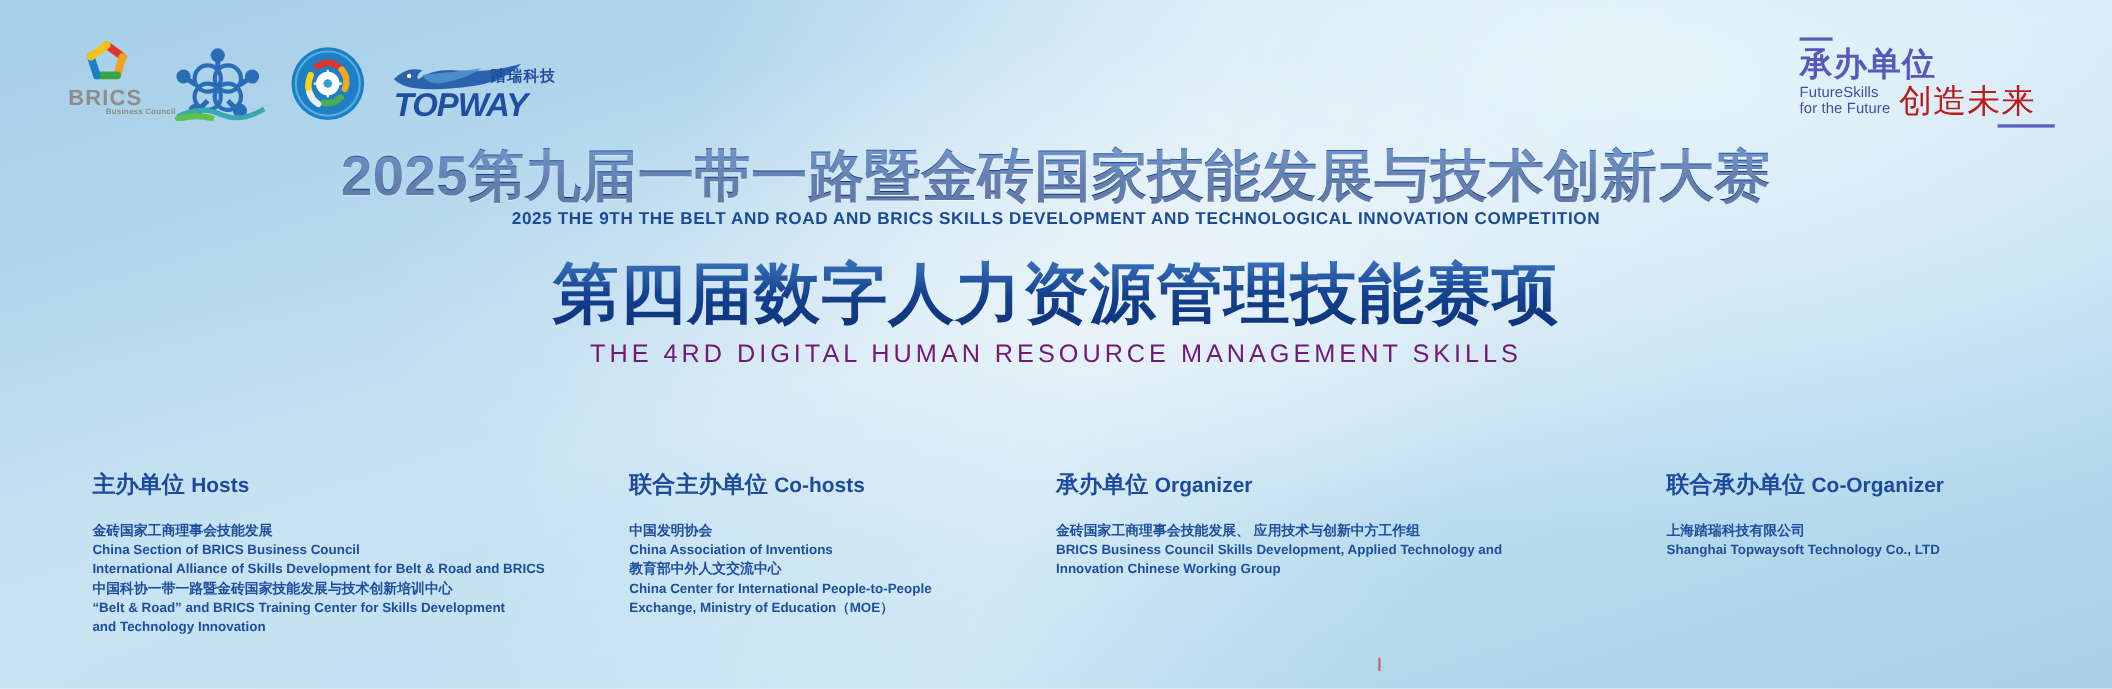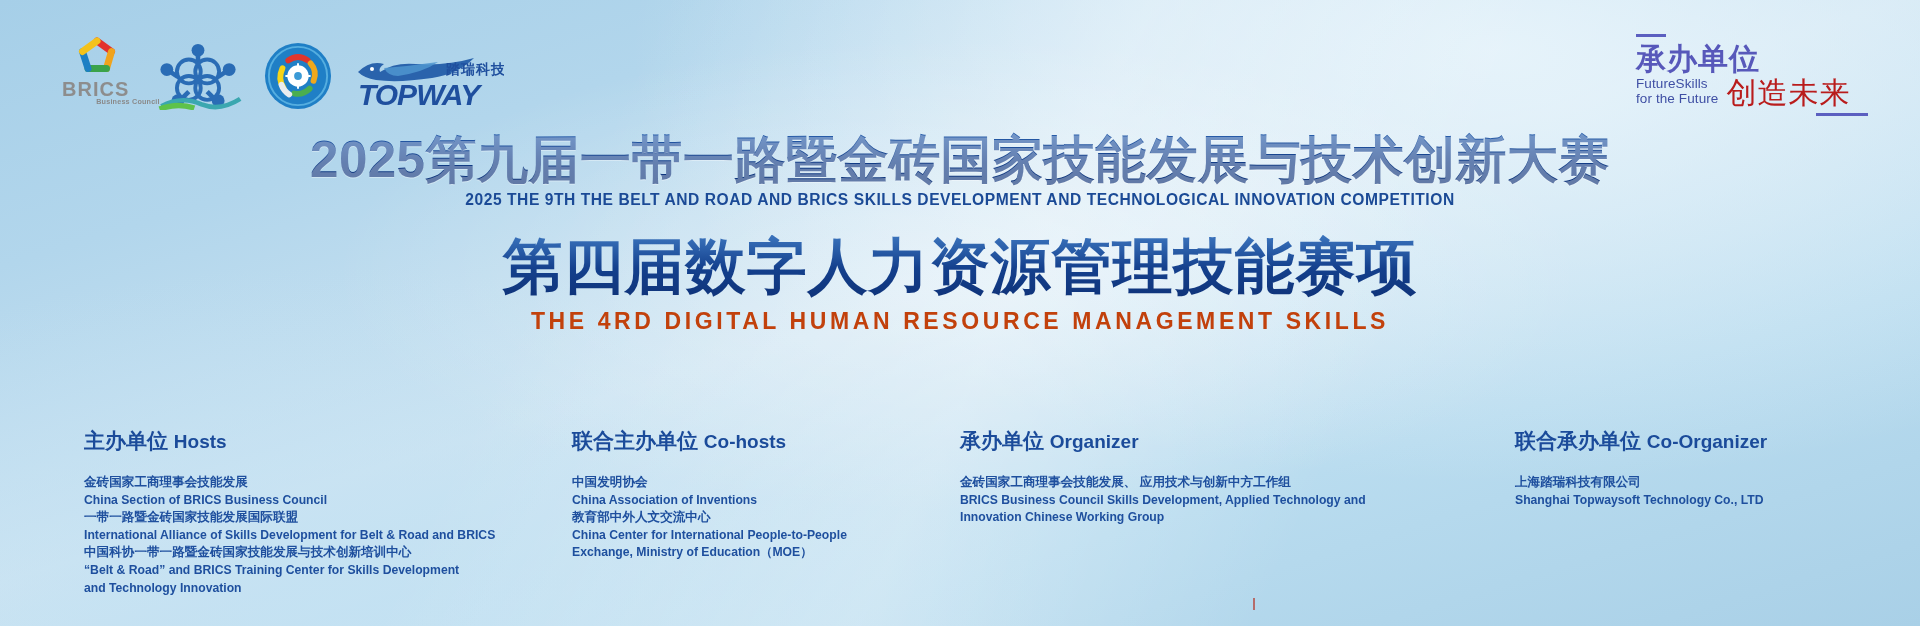--- a/index.html
+++ b/index.html
@@ -54,21 +54,21 @@
     margin-top:4px; font-size:15.6px; font-weight:700; color:#1b4a96;
     letter-spacing:.55px; white-space:nowrap;
   }
   .t-sub{
     margin-top:26px;
     font-size:60px; font-weight:700; letter-spacing:1px; line-height:1.06;
     background:linear-gradient(180deg,#3b74bd 0%,#14408d 52%,#0f3379 100%);
     -webkit-background-clip:text; background-clip:text; -webkit-text-fill-color:transparent;
   }
   .t-sub-en{
-    margin-top:9px; font-size:23px; font-weight:700; color:#c2410c;
+    margin-top:9px; font-size:23px; font-weight:400; color:#701a75;
     letter-spacing:3.6px;
   }
 
   .orgs{ position:absolute; left:0; top:430px; width:1920px; height:180px;padding-left:22px; }
   .col{ position:absolute; top:0; }
   .col-h{ font-size:21px; font-weight:700; color:#1b4b9a; line-height:1; white-space:nowrap; }
   .col-h .en{ font-size:19px; }
   .col-body{ margin-top:23px; }
   .ln{ font-size:12.2px; font-weight:700; color:#1e4f9e; line-height:1.42; white-space:nowrap; }
   .ln.cn{ font-size:12.6px; }
@@ -177,21 +177,20 @@
 <div class="orgs">
 
   <div class="col c1">
     <div class="col-h">
       <span>主办单位</span>
       <span class="en">Hosts</span>
     </div>
     <div class="col-body">
       <div class="ln cn">金砖国家工商理事会技能发展</div>
       <div class="ln">China Section of BRICS Business Council</div>
-      <div class="ln cn">一带一路暨金砖国家技能发展国际联盟</div>
       <div class="ln">International Alliance of Skills Development for Belt &amp; Road and BRICS</div>
       <div class="ln cn">中国科协一带一路暨金砖国家技能发展与技术创新培训中心</div>
       <div class="ln">“Belt &amp; Road” and BRICS Training Center for Skills Development</div>
       <div class="ln">and Technology Innovation</div>
     </div>
   </div>
 
   <div class="col c2">
     <div class="col-h">
       <span>联合主办单位</span>

